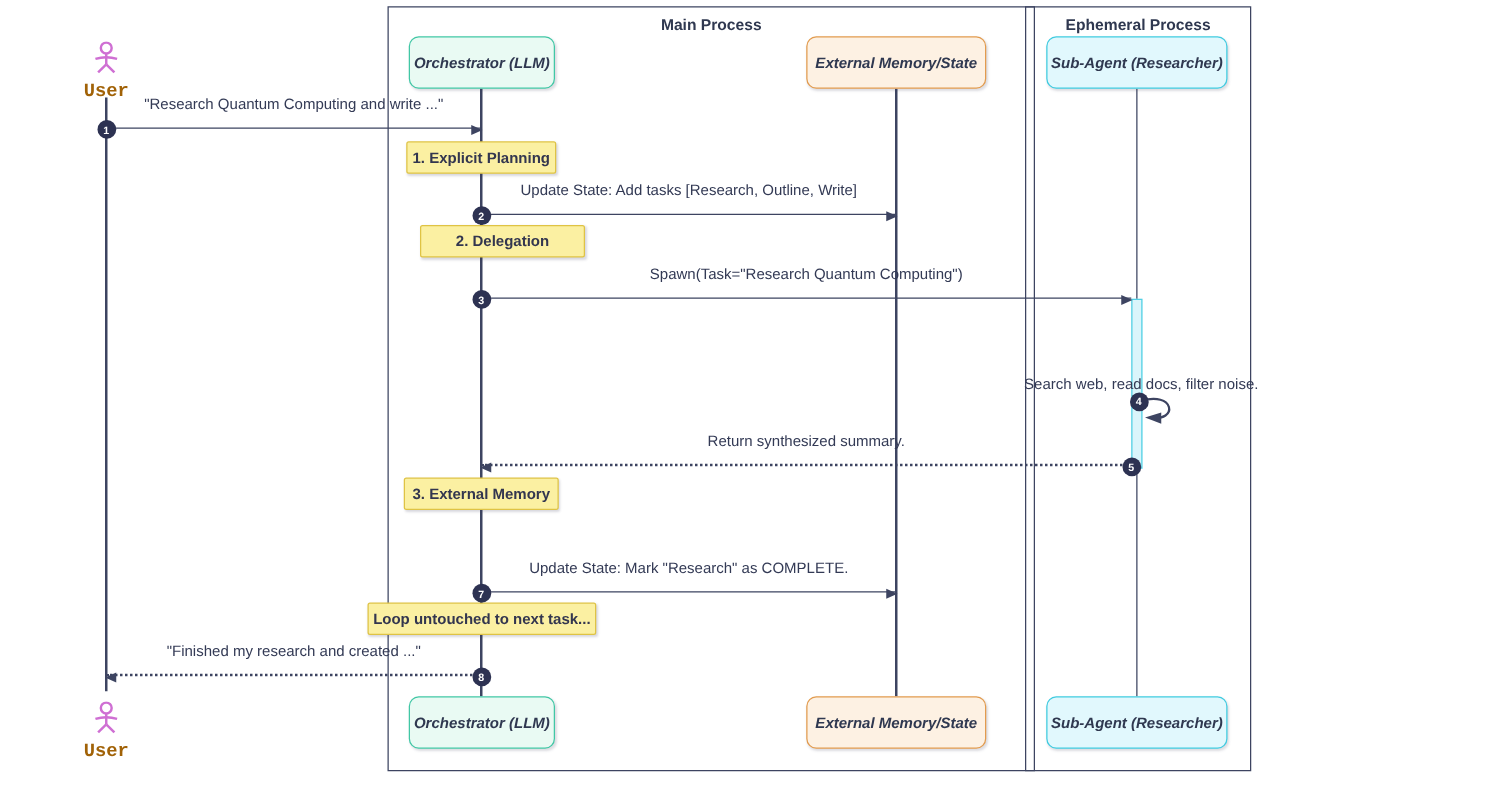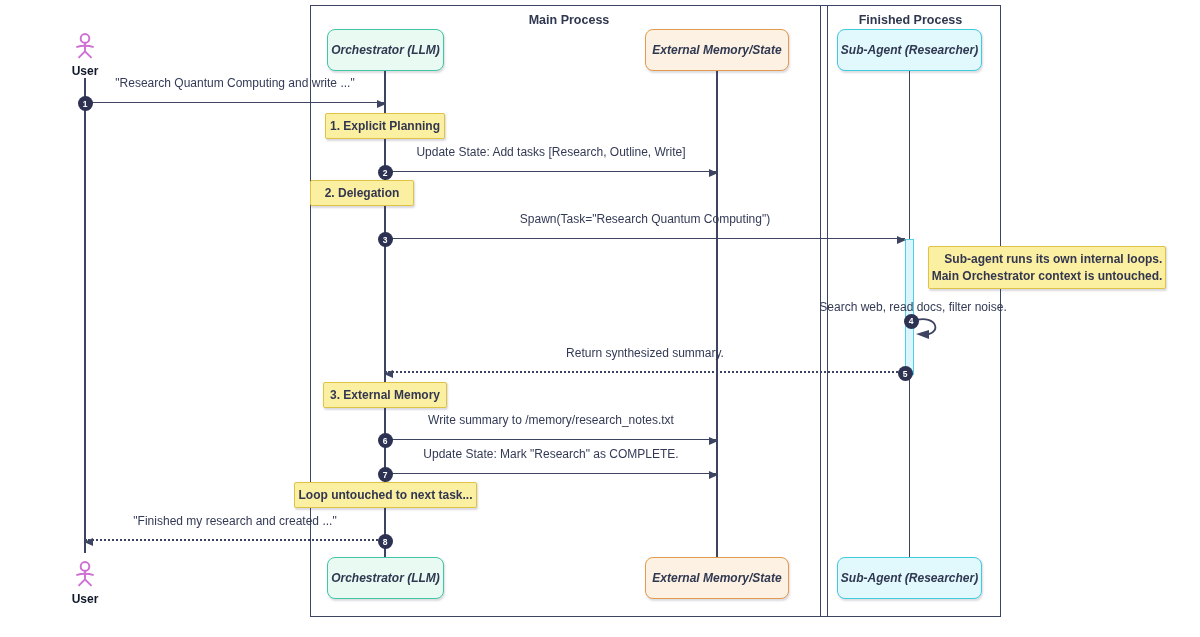--- a/index.html
+++ b/index.html
@@ -48,37 +48,37 @@
   .arr.left  { left:-1px;  border-right:9.5px solid #3d4461; }
   .badge {
     position:absolute; width:15px; height:15px; border-radius:50%;
     background:#2d3252; color:#ffffff; font-size:8.5px; font-weight:700;
     display:flex; align-items:center; justify-content:center; bottom:-8.3px;
     z-index:6;
   }
   .badge.bleft { left:-7.5px; } .badge.bright { right:-7.5px; }
   .badge.free { bottom:auto; }
   .actor { position:absolute; width:60px; text-align:center; }
-  .actor-label { font-size:12px; font-weight:600; color:#0f172a; margin-top:1px; }
+  .actor-label { font-size:15px; font-weight:600; color:#a16207; margin-top:1px;font-family:Liberation Mono, monospace; }
   .z5 { z-index:5; }
   .selflabel {
     position:absolute; font-size:12px; font-weight:500; color:#333a55;
     text-align:center; white-space:nowrap;
   }
 </style>
 </head>
 <body>
 
 <div id="canvas">
 
   <div class="boundary" style="left:310px; top:5px; width:496px; height:610px;padding-left:20px;">
     <div class="boundary-label">Main Process</div>
   </div>
   <div class="boundary" style="left:820px; top:5px; width:179px; height:610px;">
-    <div class="boundary-label">Finished Process</div>
+    <div class="boundary-label">Ephemeral Process</div>
   </div>
 
   <div class="lifeline" style="left:84.2px; top:78px; height:475px;"></div>
   <div class="lifeline" style="left:384.2px; top:71px; height:486px;"></div>
   <div class="lifeline" style="left:716.2px; top:71px; height:486px;"></div>
   <div class="lifeline" style="left:908.6px; top:71px; height:486px;"></div>
 
   <div class="activation" style="left:904.5px; top:239px; width:9px; height:136px;"></div>
 
   <div class="actor" style="left:55px; top:33px;">
@@ -134,62 +134,50 @@
     <span>1. Explicit Planning</span>
   </div>
 
   <div class="msg" style="left:385px; top:144px; width:332px;">
     <div class="mlbl">Update State: Add tasks [Research, Outline, Write]</div>
     <div class="mline"></div>
     <div class="arr right"></div>
     <div class="badge bleft">2</div>
   </div>
 
-  <div class="note" style="left:310px; top:180px; width:104px; height:26px;">
+  <div class="note" style="left:336px; top:180px; width:132px; height:26px;">
     <span>2. Delegation</span>
   </div>
 
   <div class="msg" style="left:385px; top:211px; width:520px;">
     <div class="mlbl">Spawn(Task="Research Quantum Computing")</div>
     <div class="mline"></div>
     <div class="arr right"></div>
     <div class="badge bleft">3</div>
   </div>
 
-  <div class="note" style="left:928px; top:246px; width:238px; height:43px; z-index:7;">
-    <div>
-      <div class="nl">Sub-agent runs its own internal loops.</div>
-      <div class="nl">Main Orchestrator context is untouched.</div>
-    </div>
-  </div>
 
   <div class="selflabel" style="left:808px; top:300px; width:210px;">Search web, read docs, filter noise.</div>
   <svg style="position:absolute; left:910px; top:313px;" width="40" height="30" viewBox="0 0 40 30">
     <path d="M2,8 C30,-1 33,25 10,21" fill="none" stroke="#3d4461" stroke-width="1.8"></path>
     <polygon points="19,17 6,21 19,26" fill="#3d4461"></polygon>
   </svg>
   <div class="badge free" style="left:903.5px; top:313.5px;">4</div>
 
   <div class="msg" style="left:385px; top:345px; width:520px;">
     <div class="mlbl">Return synthesized summary.</div>
     <div class="mline dotted"></div>
     <div class="arr left"></div>
     <div class="badge bright">5</div>
   </div>
 
   <div class="note" style="left:323px; top:382px; width:124px; height:26px;">
     <span>3. External Memory</span>
   </div>
 
-  <div class="msg" style="left:385px; top:412px; width:332px;">
-    <div class="mlbl">Write summary to /memory/research_notes.txt</div>
-    <div class="mline"></div>
-    <div class="arr right"></div>
-    <div class="badge bleft">6</div>
-  </div>
 
   <div class="msg" style="left:385px; top:446px; width:332px;">
     <div class="mlbl">Update State: Mark "Research" as COMPLETE.</div>
     <div class="mline"></div>
     <div class="arr right"></div>
     <div class="badge bleft">7</div>
   </div>
 
   <div class="note" style="left:294px; top:482px; width:183px; height:26px;">
     <span>Loop untouched to next task...</span>

